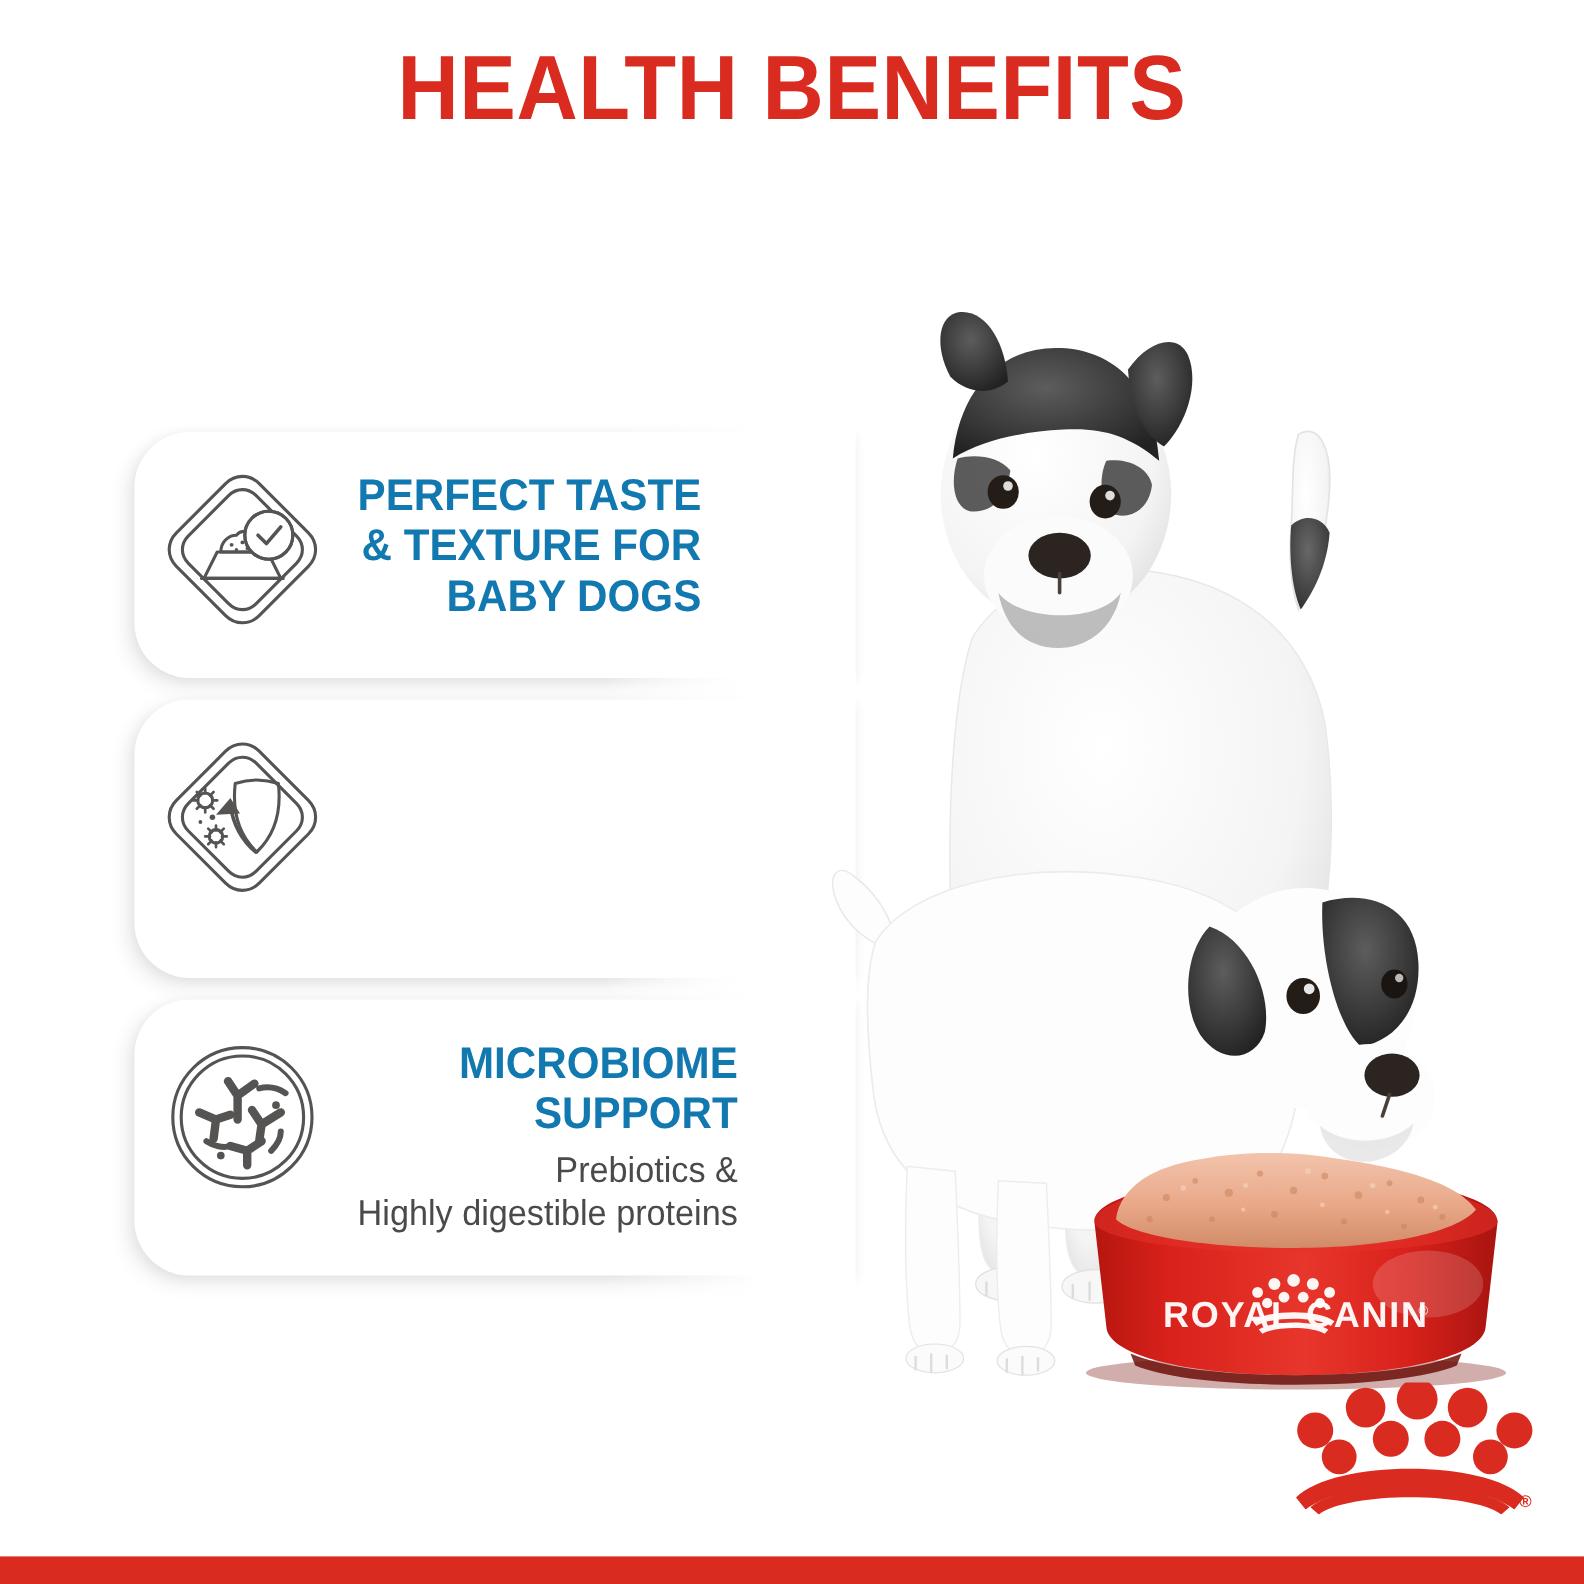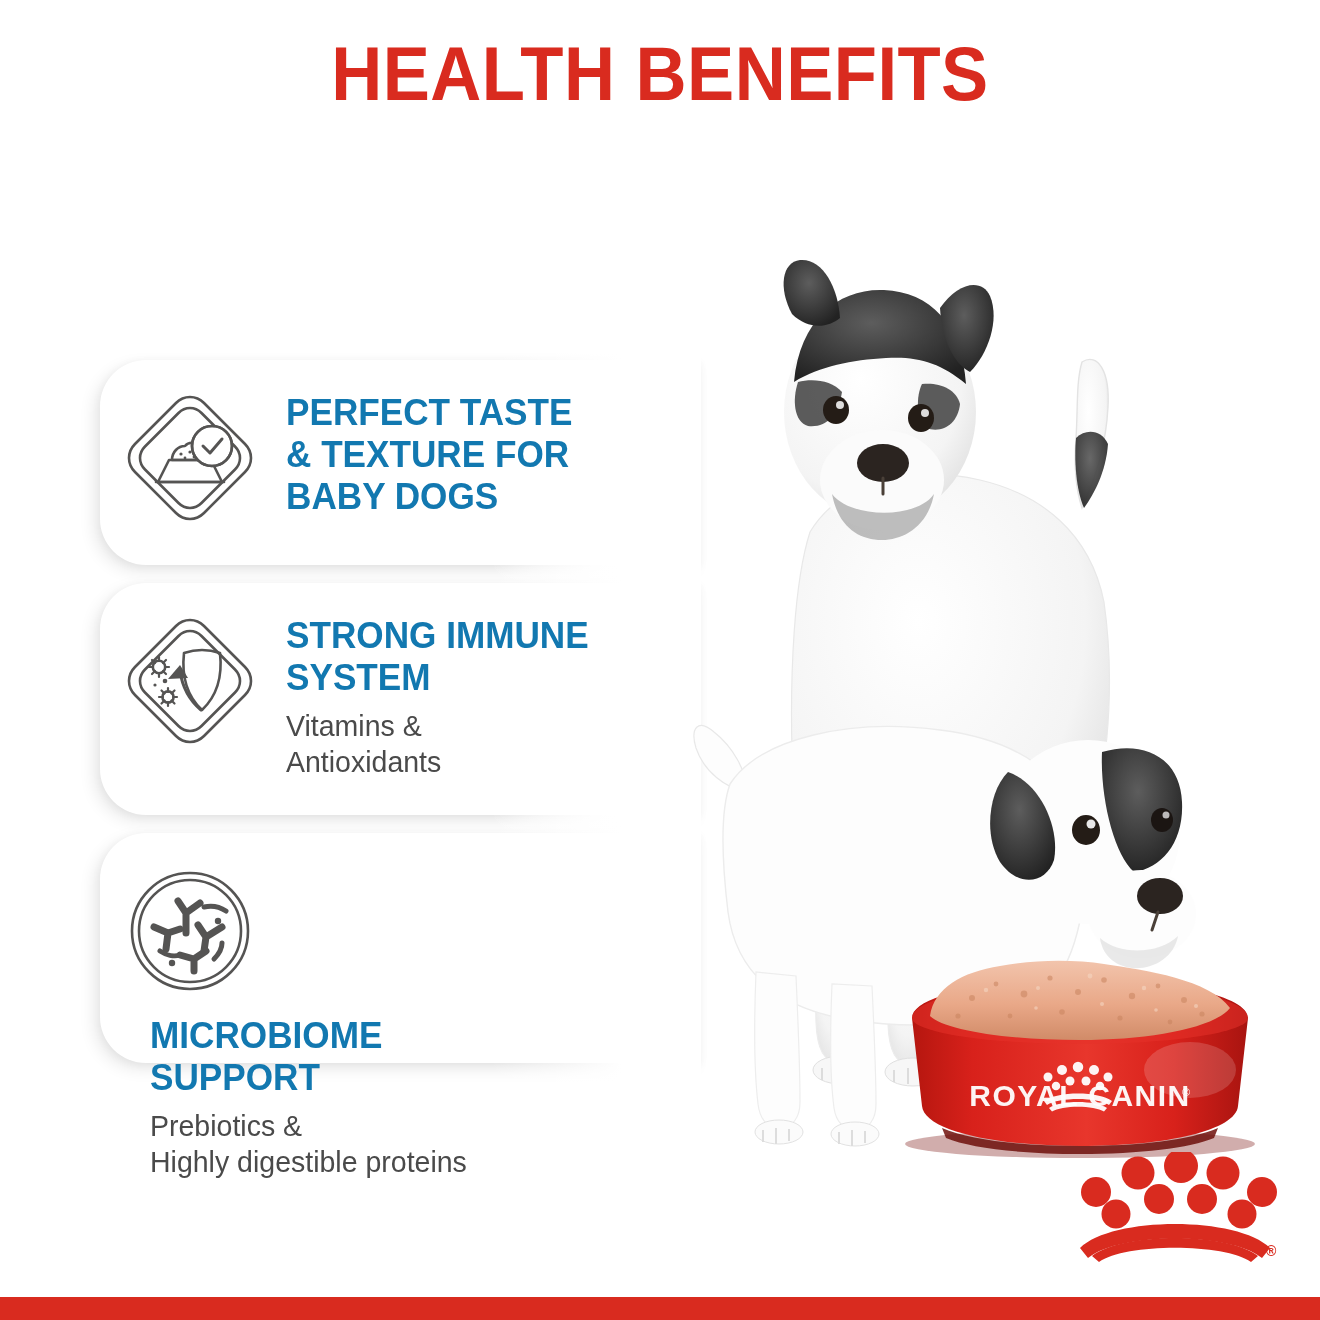--- a/index.html
+++ b/index.html
@@ -33,23 +33,24 @@
     line-height: 1.0;
     font-family: "Liberation Sans Narrow", "Liberation Sans", sans-serif;
     transform: scaleX(0.93);
     transform-origin: center top;
     white-space: nowrap;
   }
 
   
   .benefits {
     position: absolute;
-    left: 100px;
+    left: 112px;
     top: 360px;
     width: 600px;
+    text-align: right;
   }
 
   .benefit-card {
     position: relative;
     display: flex;
     align-items: flex-start;
     background: #ffffff;
     border-radius: 46px 0 0 46px;
     padding: 16px 0 16px 22px;
     margin-bottom: 18px;
@@ -60,21 +61,21 @@
     content: "";
     position: absolute;
     right: -1px; top: -24px; bottom: -24px;
     width: 210px;
     background: linear-gradient(to right, rgba(255,255,255,0) 0%, #ffffff 62%);
     pointer-events: none;
   }
 
   .card-1 { height: 205px; }
   .card-2 { height: 232px; }
-  .card-3 { height: 230px; flex-direction: column; }
+  .card-3 { height: 230px; }
 
   .benefit-icon {
     flex: 0 0 136px;
     width: 136px;
     height: 136px;
     margin-top: 14px;
     position: relative;
     z-index: 2;
   }
   .benefit-icon svg { display: block; width: 136px; height: 136px; }
@@ -215,26 +216,20 @@
           <g>
             <circle cx="46" cy="84" r="5.6"></circle>
             <path d="M46 75 L46 79 M46 89 L46 93 M37 84 L41 84 M51 84 L55 84
                      M39.5 77.5 L42.5 80.5 M49.5 87.5 L52.5 90.5 M52.5 77.5 L49.5 80.5
                      M42.5 87.5 L39.5 90.5" stroke-width="2.2"></path>
           </g>
 
           <circle cx="43" cy="68" r="2.3" fill="#555453" stroke="none"></circle>
           <circle cx="33" cy="72" r="1.6" fill="#555453" stroke="none"></circle>
         </svg>
-      </div>
-      <div class="benefit-text">
-        <div class="benefit-heading">STRONG IMMUNE
-SYSTEM</div>
-        <div class="benefit-sub">Vitamins &amp;
-Antioxidants</div>
       </div>
     </div>
 
     <div class="benefit-card card-3">
       <div class="benefit-icon">
         <svg viewBox="0 0 136 136" fill="none" stroke="#555453" stroke-width="2.6" stroke-linecap="round" stroke-linejoin="round">
           <circle cx="68" cy="68" r="58"></circle>
           <circle cx="68" cy="68" r="51"></circle>
 
           <path d="M56 38 L64 50 L64 70 M64 50 L78 40" stroke-width="7"></path>

